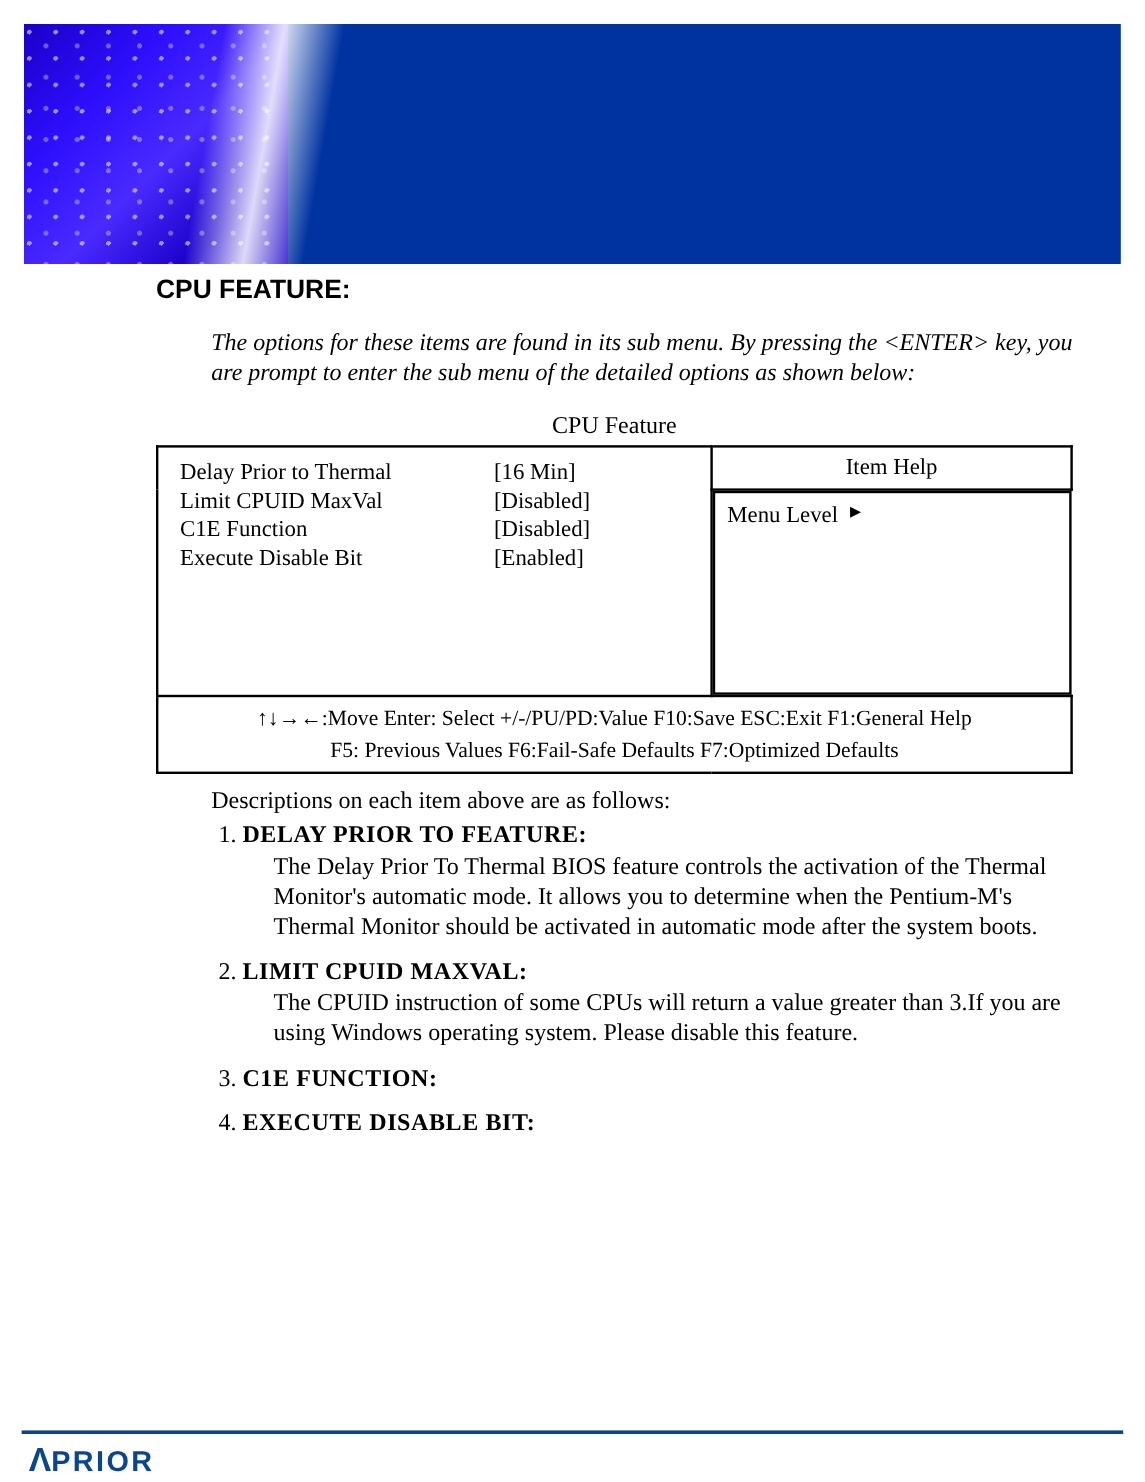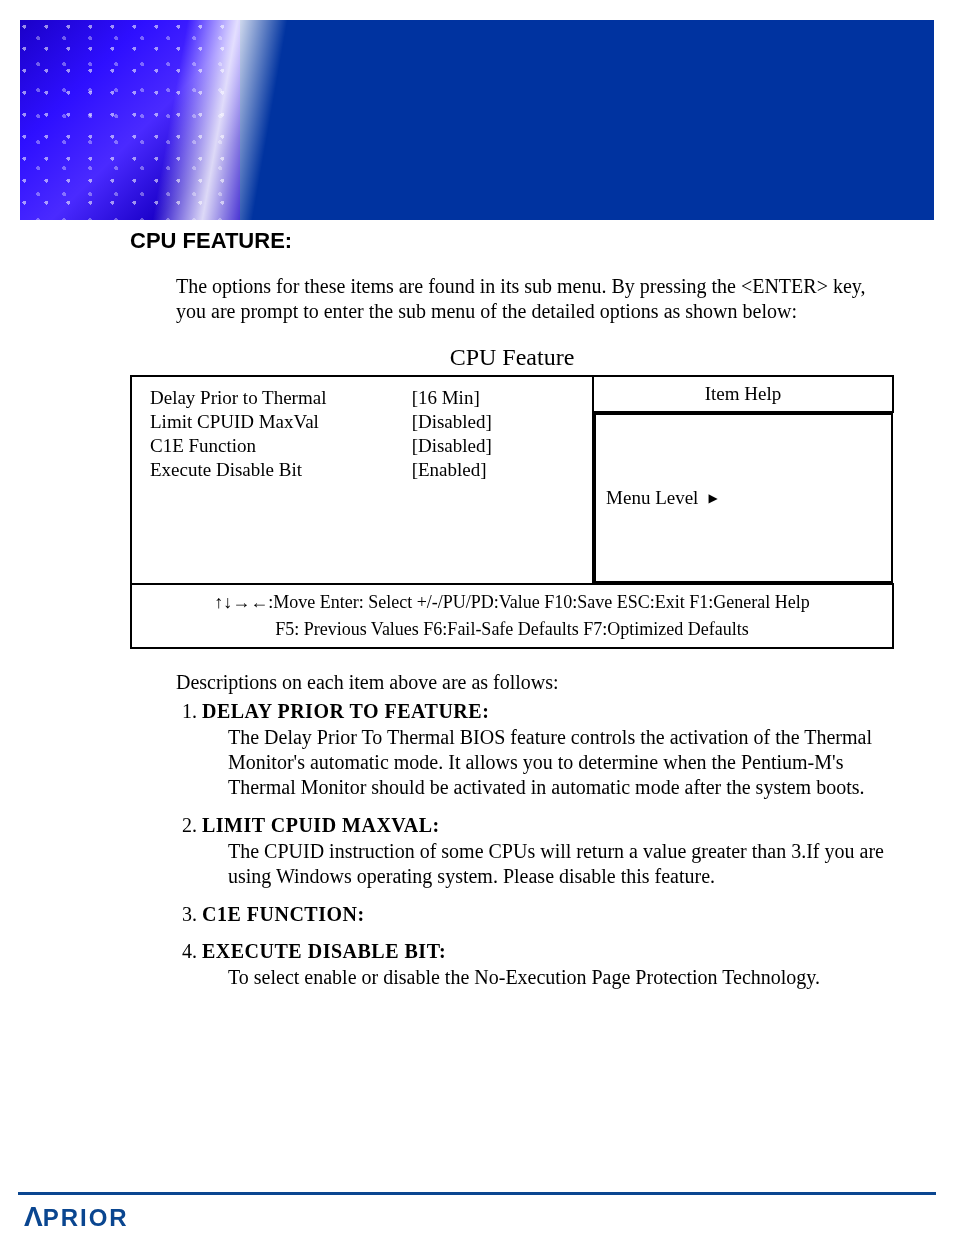--- a/index.html
+++ b/index.html
@@ -9,33 +9,33 @@
     background:
       radial-gradient(circle at 20% 30%, rgba(255,255,255,.55) 0 2px, transparent 2px) 0 0/22px 22px,
       radial-gradient(circle at 70% 70%, rgba(255,255,255,.35) 0 2px, transparent 2px) 0 0/26px 26px,
       linear-gradient(135deg,#1a00c8 0%, #2e0fff 30%, #4a2aff 55%, #1a00c8 80%);
   }
   .board::after{content:"";position:absolute;right:-30px;top:0;bottom:0;width:100px;
     background:linear-gradient(90deg, rgba(0,0,0,0) 0%, rgba(255,255,255,.85) 50%, rgba(0,0,0,0) 100%);
     transform:skewX(-10deg);}
   .content{margin:8px 60px 0 130px;}
   h2.section{font-family:Arial,Helvetica,sans-serif;font-weight:700;font-size:22px;margin:6px 0 4px;}
-  .intro{margin-left:46px;font-size:20px;line-height:1.25;}
+  .intro{margin-left:46px;font-size:20px;line-height:1.25;font-style:italic;}
   .bios{margin:14px 0 0 0;}
   .bios-title{text-align:center;font-size:20px;}
-  .bios-sub{text-align:center;font-size:24px;margin-bottom:4px;}
+  .bios-sub{text-align:center;font-size:20px;margin-bottom:4px;}
   table.biosbox{border-collapse:collapse;width:100%;table-layout:fixed;font-size:19px;}
   table.biosbox td,table.biosbox th{border:2px solid #000;}
   .main-td{vertical-align:top;padding:10px 6px 24px 18px;width:62%;}
   .help-td{vertical-align:top;text-align:center;padding:6px 16px;width:38%;}
   .rows{display:grid;grid-template-columns:60% 40%;row-gap:2px;font-size:19px;}
   .rows span.val{white-space:nowrap;}
-  .menulevel{padding:8px 10px;display:flex;align-items:center;gap:10px;height:150px;vertical-align:top;}
+  .menulevel{padding:8px 10px;display:flex;gap:10px;height:150px;vertical-align:top;}
   .keys{text-align:center;font-size:18px;padding:4px 6px;line-height:1.5;}
-  .desc-intro{margin:22px 0 2px 46px;font-size:20px;}
+  .desc-intro{margin:11px 0 2px 46px;font-size:20px;}
   ol.desc{margin:0 0 0 46px;padding-left:26px;font-size:20px;}
   ol.desc>li{margin:6px 0 14px;}
   .desc-head{font-weight:700;font-family:"Times New Roman",serif;letter-spacing:.5px;}
   .desc-body{margin:2px 0 0 26px;line-height:1.25;}
   .footer-rule{position:absolute;left:18px;right:18px;bottom:60px;height:3px;background:#0a4690;}
   .brand{position:absolute;left:24px;bottom:22px;font-family:Arial,Helvetica,sans-serif;
     font-weight:800;letter-spacing:2px;font-size:24px;color:#0a4690;display:flex;align-items:baseline;}
   .brand .lambda{font-size:28px;margin-right:-2px;font-weight:900;}
   .tri{font-size:12px;}
 </style>
@@ -98,21 +98,20 @@
       </li>
       <li>
         <span class="desc-head">LIMIT CPUID MAXVAL:</span>
         <div class="desc-body">The CPUID instruction of some CPUs will return a value greater than 3.If you are using Windows operating system. Please disable this feature.</div>
       </li>
       <li>
         <span class="desc-head">C1E FUNCTION:</span>
       </li>
       <li>
         <span class="desc-head">EXECUTE DISABLE BIT:</span>
-        <div class="desc-body">To select enable or disable the No-Execution Page Protection Technology.</div>
       </li>
     </ol>
 
   </div>
 
   <div class="footer-rule"></div>
   <div class="brand">
     <span class="lambda">Λ</span>
     <span>PRIOR</span>
   </div>

